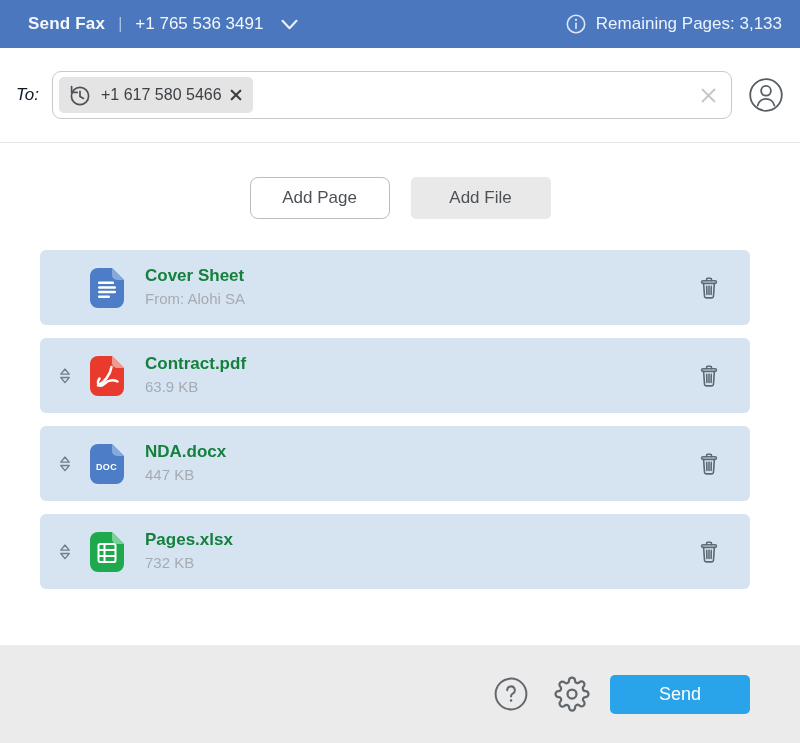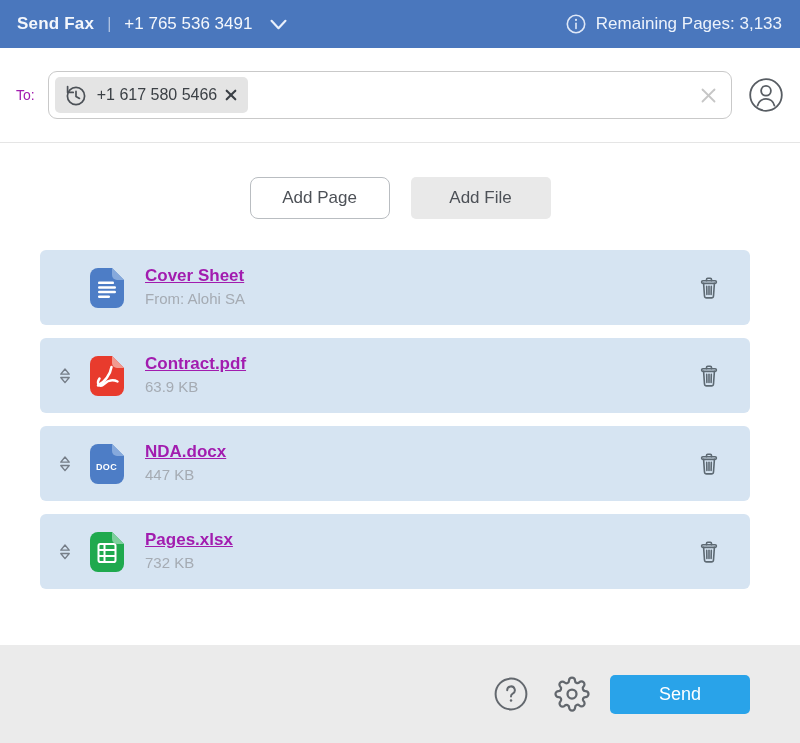--- a/index.html
+++ b/index.html
@@ -2,30 +2,30 @@
 <html><head>
 <meta charset="utf-8">
 <style>
   html,body{margin:0;padding:0;background:#fff;}
   *{box-sizing:border-box;}
   .app{width:800px;height:743px;position:relative;background:#fff;
        font-family:"Liberation Sans",sans-serif;display:flex;flex-direction:column;overflow:hidden;}
 
   
   .header{height:48px;background:#4a77bd;display:flex;align-items:center;
-          padding:0 18px 0 17px;flex:0 0 auto;}
+          padding:0 18px 0 28px;flex:0 0 auto;}
   .header-title{color:#f4f7fc;font-size:17px;font-weight:700;letter-spacing:.2px;}
   .header-sep{color:rgba(255,255,255,.55);margin:0 13px;font-size:16px;}
   .number-select{display:flex;align-items:center;gap:17px;color:#f4f7fc;font-size:17px;cursor:pointer;}
   .header-right{margin-left:auto;display:flex;align-items:center;gap:9px;color:#ecf2fb;font-size:17px;}
 
   
   .to-section{height:95px;display:flex;align-items:center;padding:0 16px;
               flex:0 0 auto;border-bottom:1px solid #e5e5e5;background:#fff;}
-  .to-label{font-size:14px;color:#a21caf;margin-right:13px;}
+  .to-label{font-size:17px;color:#0f172a;margin-right:13px;font-style:italic;}
   .to-input{flex:1;height:48px;border:1px solid #c9c9c9;border-radius:9px;display:flex;
             align-items:center;padding:0 14px 0 6px;background:#fff;}
   .chip{height:36px;background:#e4e4e4;border-radius:5px;display:inline-flex;
         align-items:center;padding:0 11px 0 7px;gap:8px;}
   .chip-number{font-size:16px;color:#3c4146;}
   .chip-remove,.clear-btn,.contact-btn,.trash-btn,.icon-btn{background:none;border:none;padding:0;display:flex;cursor:pointer;}
   .clear-btn{margin-left:auto;}
   .contact-btn{margin-left:16px;}
 
   
@@ -41,21 +41,21 @@
             padding-right:29px;}
   .drag-cell{width:50px;display:flex;justify-content:center;flex:0 0 auto;}
   .no-drag .drag-cell svg{visibility:hidden;}
   .ficon{width:34px;height:40px;flex:0 0 auto;}
   .ficon svg{display:none;width:34px;height:40px;}
   .type-cover .icon-cover{display:block;}
   .type-pdf   .icon-pdf{display:block;}
   .type-doc   .icon-doc{display:block;}
   .type-xlsx  .icon-xlsx{display:block;}
   .meta{margin-left:21px;}
-  .file-name{font-size:17px;font-weight:700;color:#a21caf;line-height:1.1;text-decoration:underline;}
+  .file-name{font-size:17px;font-weight:700;color:#15803d;line-height:1.1;}
   .file-detail{font-size:15px;color:#a5abb3;margin-top:5px;line-height:1.1;}
   .trash-btn{margin-left:auto;}
 
   
   .footer{margin-top:auto;height:98px;background:#ebebeb;display:flex;align-items:center;
           justify-content:flex-end;padding-right:50px;flex:0 0 auto;}
   .help-btn{margin-right:26px;}
   .settings-btn{margin-right:20px;}
   .send-btn{width:140px;height:39px;background:#29a3e9;border:none;border-radius:5px;
             color:#fff;font-size:18px;font-family:inherit;cursor:pointer;}

